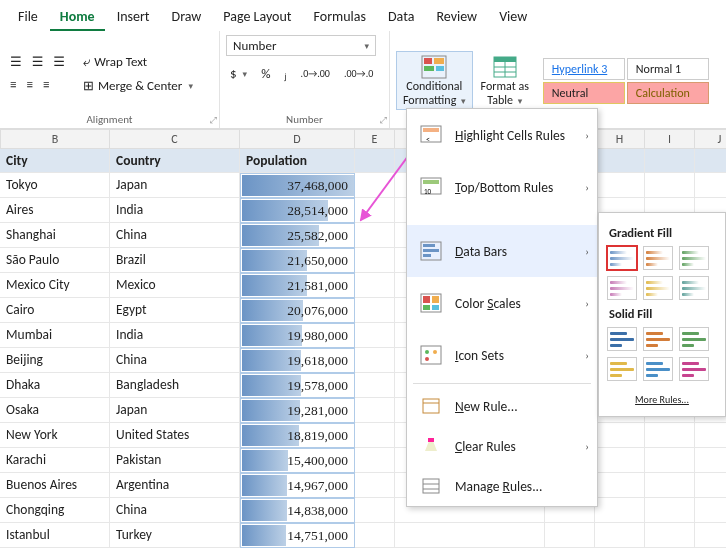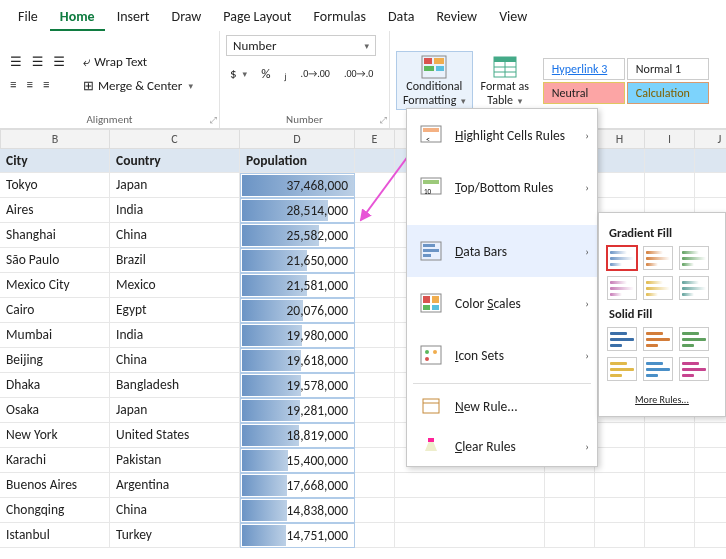--- a/index.html
+++ b/index.html
@@ -20,31 +20,31 @@
 
   .dropdown { border: 1px solid #ccc; background: #fff; padding: 2px 6px; font-size: 13px; display: flex; align-items: center; justify-content: space-between; width: 150px; }
 
   .big-btn { display: flex; flex-direction: column; align-items: center; justify-content: center; padding: 2px 6px; cursor: pointer; font-size: 12px; text-align: center; line-height: 1.1; }
   .big-btn.active { border: 1px solid #b0cbe8; background: #eaf2fb; }
 
   .styles-box { display: flex; flex-direction: column; gap: 2px; }
   .style-cell { border: 1px solid #ccc; padding: 3px 8px; font-size: 12px; width: 82px; text-align: left; }
   .style-hyper { color: #1a73e8; text-decoration: underline; }
   .style-neutral { background: #fca5a5; border-color: #e0c760; }
-  .style-calc { background: #7dd3fc; border-color: #d89a6e; color: #7f6000; }
+  .style-calc { background: #fca5a5; border-color: #d89a6e; color: #7f6000; }
 
   .sheet { position: relative; }
   .col-heads, .row { display: grid; grid-template-columns: 110px 130px 115px 40px 150px 50px 50px 50px 50px; }
   .col-heads .ch { background: #f3f3f3; border: 1px solid #ddd; border-left: none; text-align: center; font-size: 12px; color: #555; padding: 2px 0; }
   .col-heads .ch:first-child { border-left: 1px solid #ddd; }
   .row .cell { border-right: 1px solid #e7e7e7; border-bottom: 1px solid #e7e7e7; padding: 3px 6px; font-size: 13.5px; white-space: nowrap; overflow: hidden; }
   .row.header .cell { background: #dce6f1; font-weight: 600; }
   .pop-cell { position: relative; text-align: right; padding-right: 6px; border: 1px solid #b0cbe8 !important; }
   .pop-bar { position: absolute; left: 1px; top: 1px; bottom: 1px; background: linear-gradient(to right, #6b94c5, #bcd0e6); }
-  .pop-val { position: relative; z-index: 1; }
+  .pop-val { position: relative; z-index: 1; font-family: Liberation Serif, serif; }
 
   .menu { position: absolute; background: #fff; border: 1px solid #c8c8c8; box-shadow: 2px 2px 6px rgba(0,0,0,0.2); z-index: 10; }
   .menu-item { display: flex; align-items: center; gap: 10px; padding: 8px 10px; font-size: 13.5px; cursor: pointer; position: relative; }
   .menu-item.highlight { background: #e8f0fe; }
   .mi-icon { width: 28px; height: 24px; display: flex; align-items: center; justify-content: center; }
   .sub-arrow { position: absolute; right: 8px; font-size: 11px; color: #555; }
   .menu .underline { text-decoration: underline; }
 
   .submenu { position: absolute; background: #fff; border: 1px solid #c8c8c8; box-shadow: 2px 2px 6px rgba(0,0,0,0.2); z-index: 11; padding: 8px; width: 128px; }
   .sm-label { font-weight: 700; font-size: 12.5px; margin: 4px 2px 6px 2px; }
@@ -310,21 +310,21 @@
         <div class="cell"></div>
         <div class="cell"></div>
         <div class="cell"></div>
         <div class="cell"></div>
         <div class="cell"></div>
         <div class="cell"></div>
       </div>
       <div class="row">
         <div class="cell">Buenos Aires</div>
         <div class="cell">Argentina</div>
-        <div class="cell pop-cell"><div class="pop-bar" style="width: 39.9461%;"></div><span class="pop-val">17,668,000</span></div>
+        <div class="cell pop-cell"><div class="pop-bar" style="width: 39.9461%;"></div><span class="pop-val">14,967,000</span></div>
         <div class="cell"></div>
         <div class="cell"></div>
         <div class="cell"></div>
         <div class="cell"></div>
         <div class="cell"></div>
         <div class="cell"></div>
       </div>
       <div class="row">
         <div class="cell">Chongqing</div>
         <div class="cell">China</div>
@@ -435,20 +435,30 @@
     <div class="menu-item">
       <span class="mi-icon">
         <svg width="24" height="22">
           <path d="M6 16 L10 6 L14 6 L18 16 Z" fill="#eec"></path>
           <rect x="9" y="3" width="6" height="4" fill="#f29"></rect>
         </svg>
       </span>
       <span><span class="underline">C</span>lear Rules</span>
       <span class="sub-arrow">›</span>
     </div>
+    <div class="menu-item">
+      <span class="mi-icon">
+        <svg width="24" height="22">
+          <rect x="4" y="4" width="16" height="14" fill="none" stroke="#888"></rect>
+          <line x1="4" y1="9" x2="20" y2="9" stroke="#888"></line>
+          <line x1="4" y1="14" x2="20" y2="14" stroke="#888"></line>
+        </svg>
+      </span>
+      <span>Manage <span class="underline">R</span>ules...</span>
+    </div>
   </div>
 
 <div class="submenu" style="left:598px; top:212px">
   <div class="sm-label">Gradient Fill</div>
   <div id="grad-rows">
       <div class="swatch-row">
         <div class="swatch sel">
           <div class="swbar" style="width: 70%; background: linear-gradient(to right, rgb(107, 148, 197), rgb(255, 255, 255));"></div>
           <div class="swbar" style="width: 100%; background: linear-gradient(to right, rgb(107, 148, 197), rgb(255, 255, 255));"></div>
           <div class="swbar" style="width: 50%; background: linear-gradient(to right, rgb(107, 148, 197), rgb(255, 255, 255));"></div>

